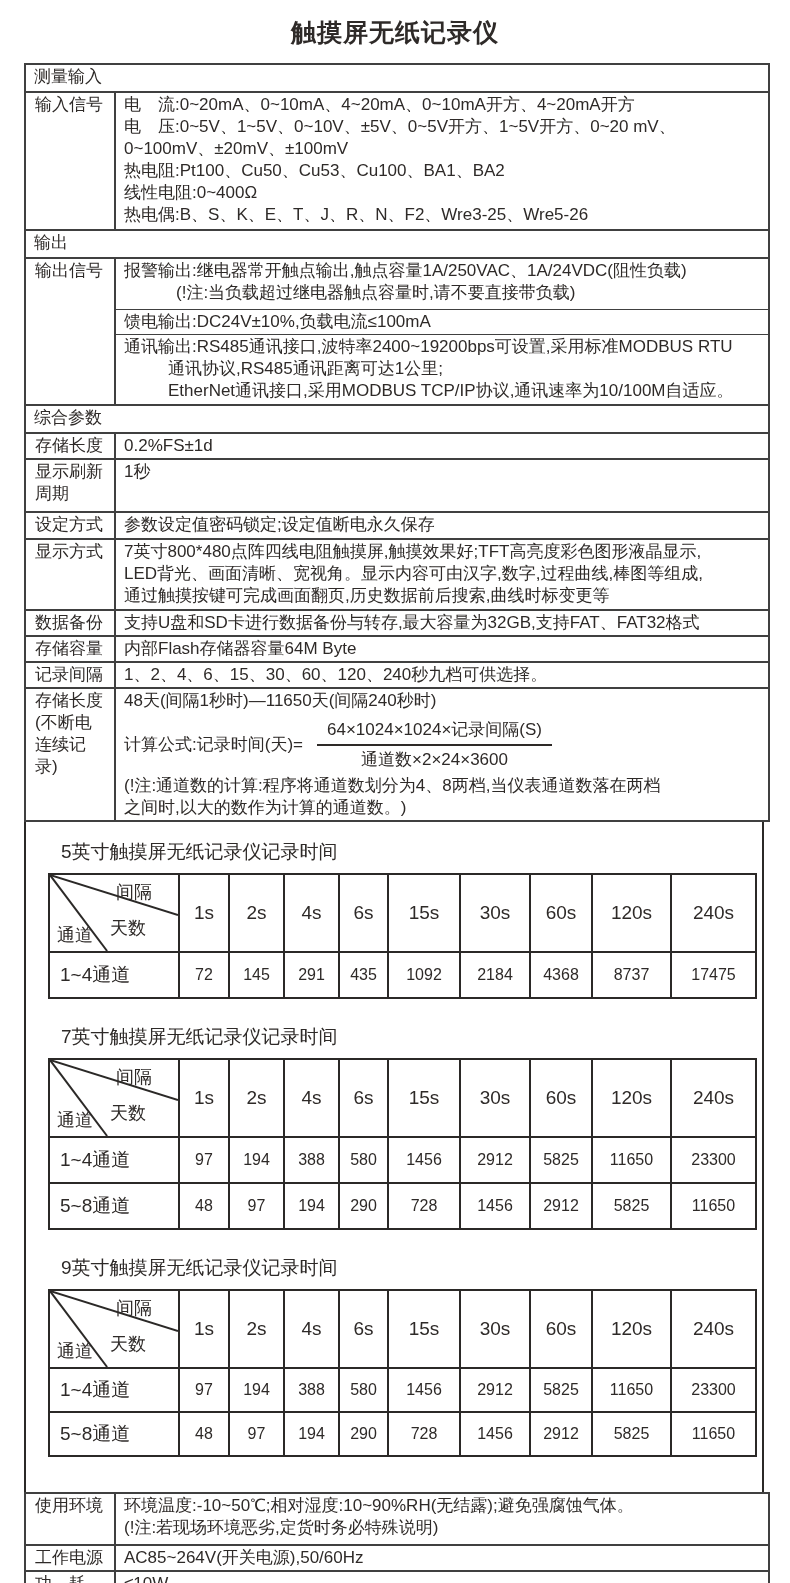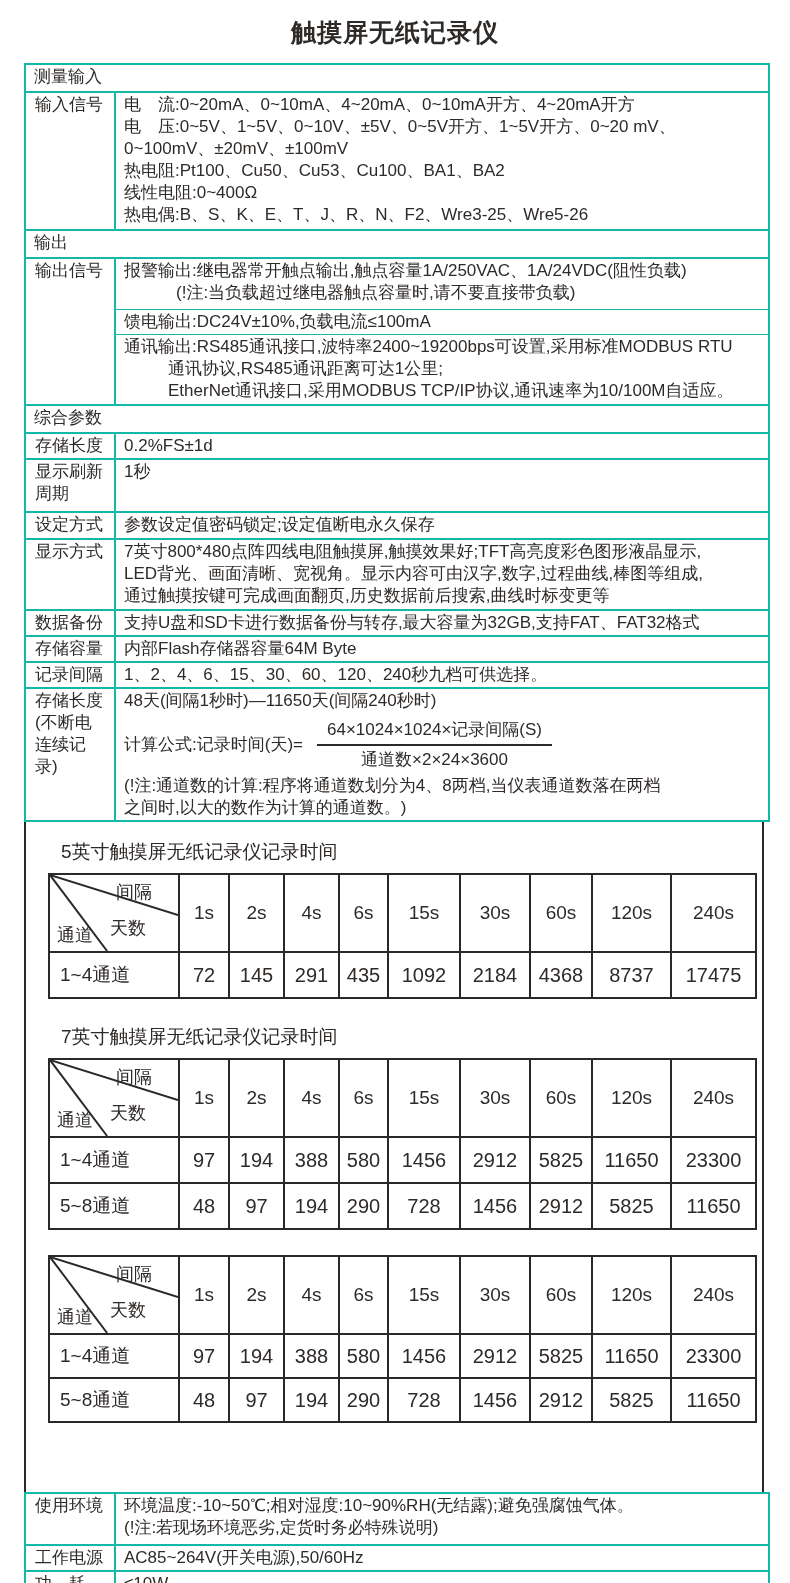--- a/index.html
+++ b/index.html
@@ -20,21 +20,21 @@
   
   table.spec {
     border-collapse:collapse;
     table-layout:fixed;
     width:744px;
     margin-left:24px;
     font-size:17px;
     line-height:22px;
   }
   table.spec td {
-    border:2px solid #14b8a6;
+    border:2px solid #404040;
     padding:1px 8px;
     vertical-align:top;
     overflow:hidden;
   }
   table.spec td.lbl { padding-left:9px; }
   table.spec td.bb1 { border-bottom-width:1px; }
   table.spec td.bt1 { border-top-width:1px;margin-left:32px; }
   .ind52 { padding-left:52px; }
   .ind44 { padding-left:44px; }
   
@@ -62,21 +62,21 @@
     width:707px;
     font-size:19px;
   }
   table.rec td {
     border:2px solid #2b2927;
     text-align:center;
     padding:0 2px;
     overflow:hidden;
   }
   table.rec td.chan { text-align:left; padding-left:10px; font-size:19px; }
-  table.rec td.val { font-size:20px; }
+  table.rec td.val { font-size:16px; }
   table.rec tr.hdr td { height:76px; }
   table.rec tr.data td { height:44px;border-radius:21px; }
   table.rec.t9 tr.data td { height:42px; }
   
   td.corner { position:relative; padding:0; }
   .corner-svg { position:absolute; left:0; top:0; width:100%; height:100%; }
   .corner-lab { position:absolute; font-size:18px; white-space:nowrap; }
   .lab-interval { left:66px; top:5px; }
   .lab-days { left:60px; top:41px; }
   .lab-channel { left:7px; top:48px; }
@@ -298,20 +298,21 @@
         <td class="val">1456</td>
         <td class="val">2912</td>
         <td class="val">5825</td>
         <td class="val">11650</td>
       </tr>
     </tbody>
       </table>
   </div>
 
   <div class="tbl-group">
+    <div class="tbl-title">9英寸触摸屏无纸记录仪记录时间</div>
     <table class="rec t9">
       <colgroup>
           <col style="width:130px">
           <col style="width:50px">
           <col style="width:55px">
           <col style="width:55px">
           <col style="width:49px">
           <col style="width:72px">
           <col style="width:70px">
           <col style="width:62px">

